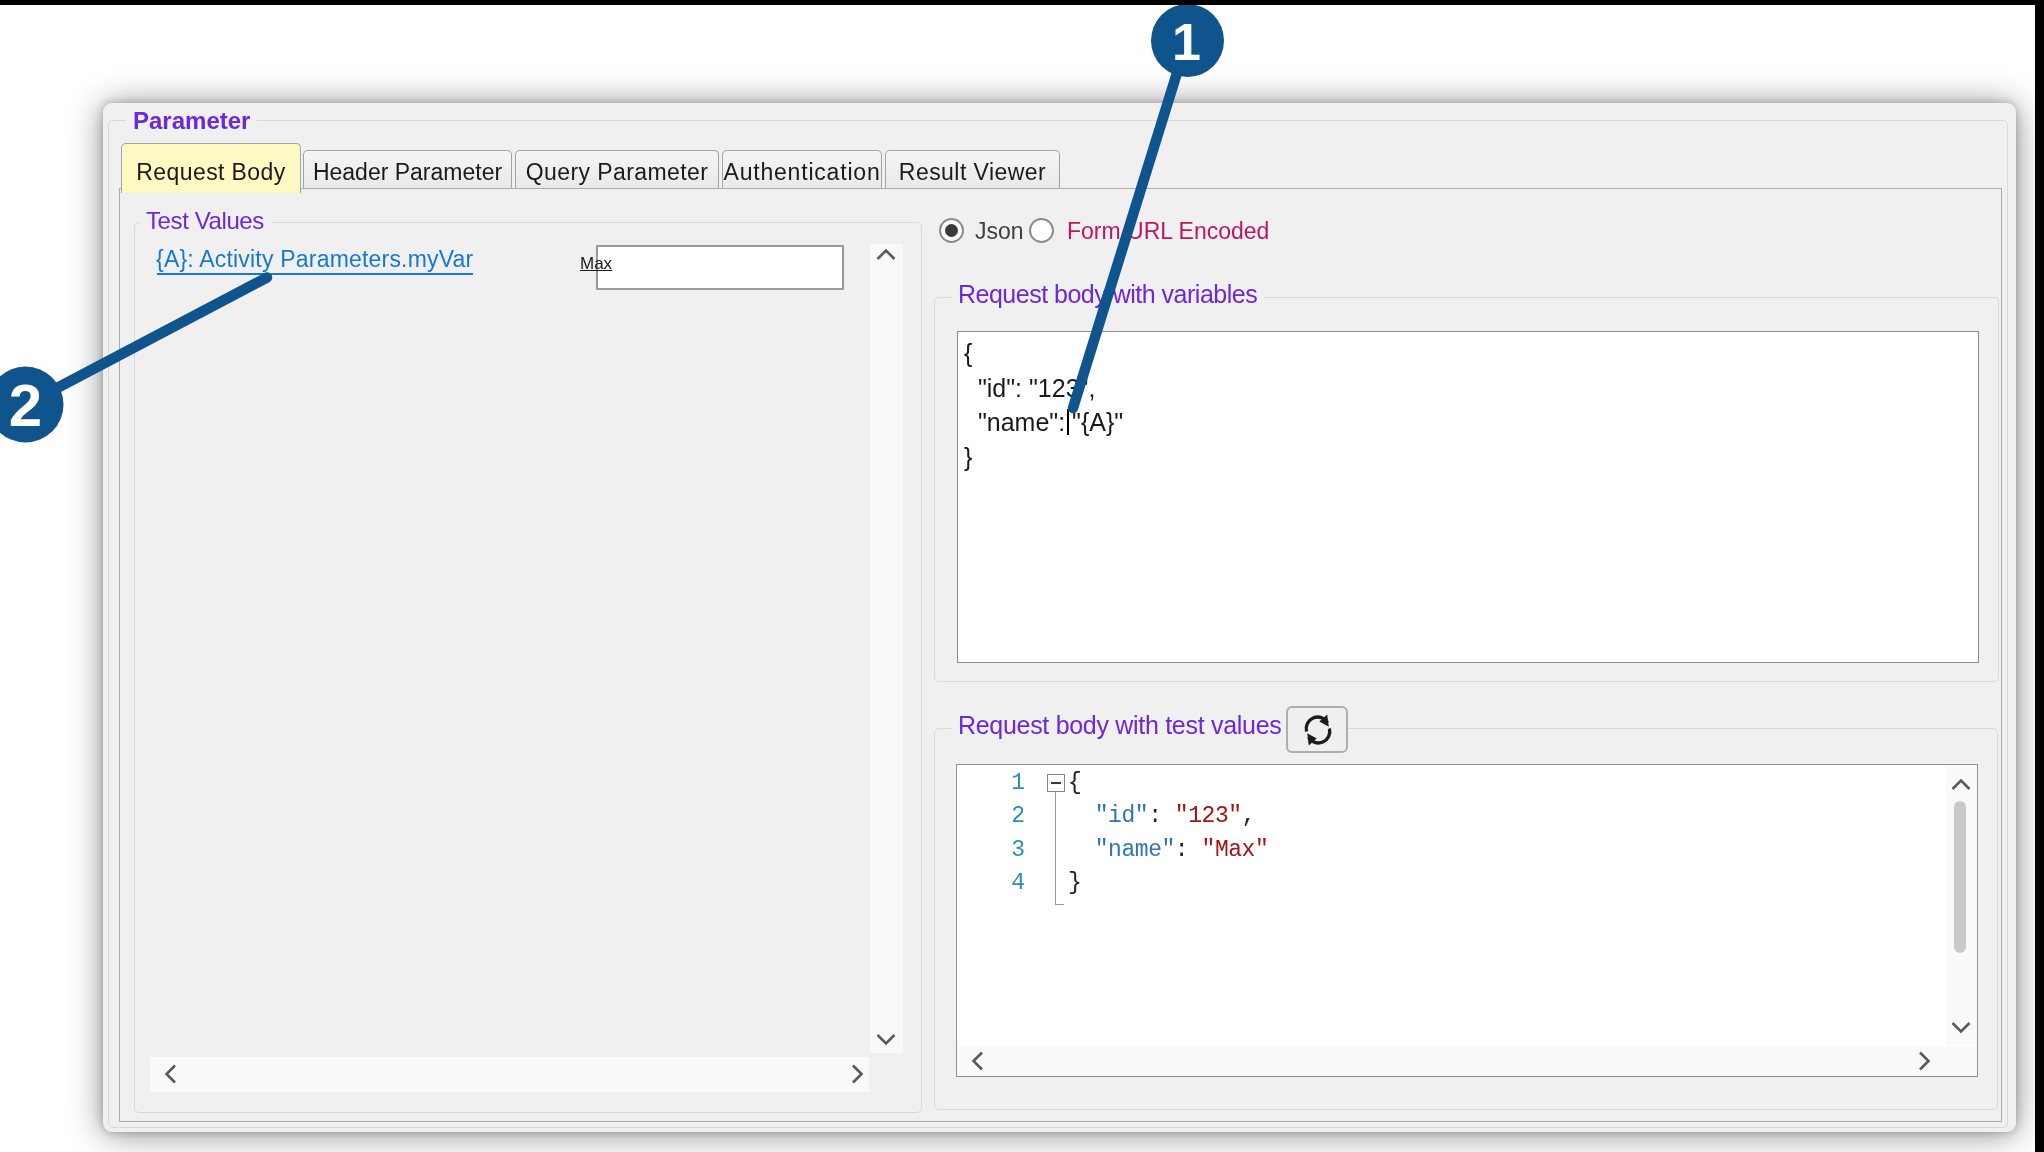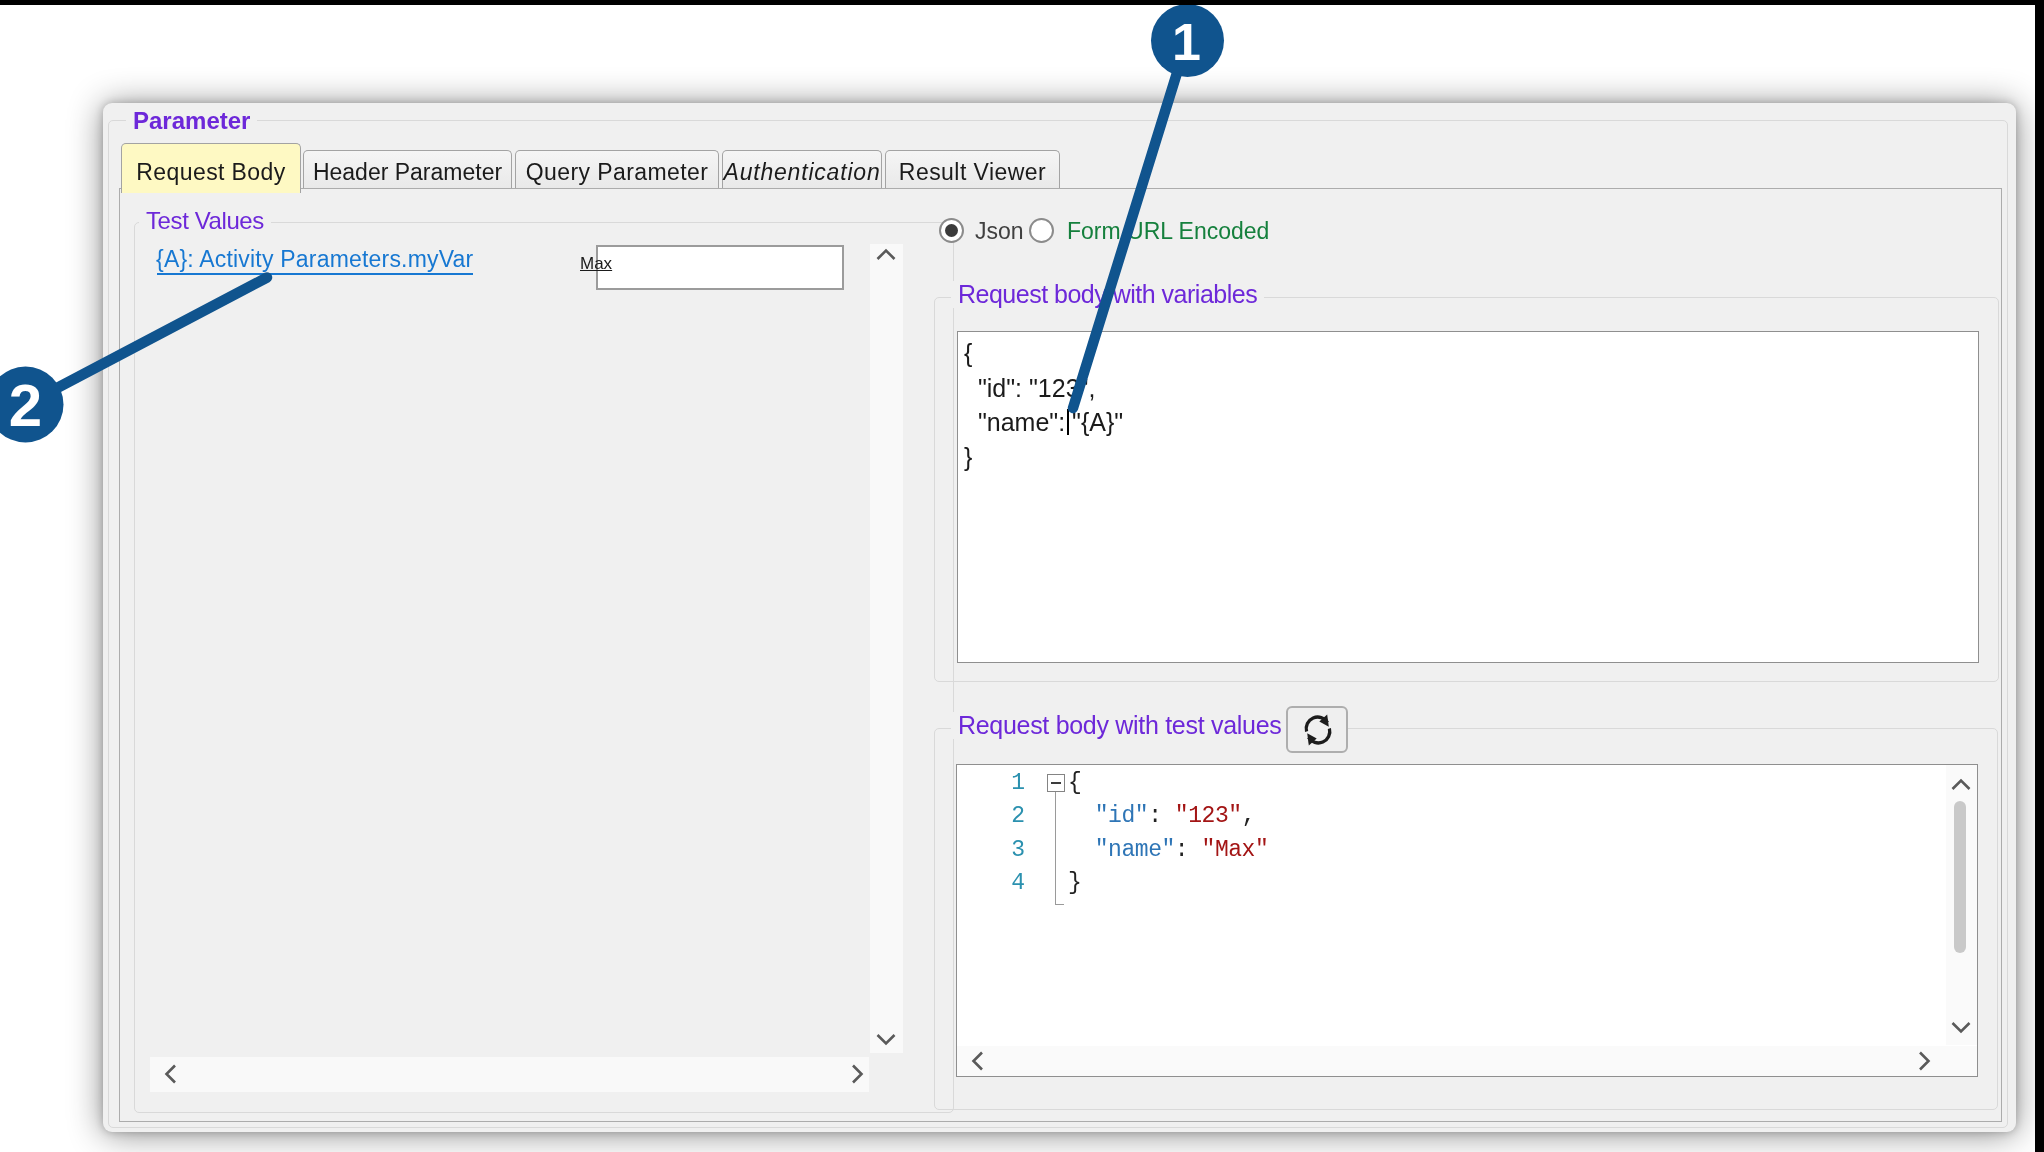--- a/index.html
+++ b/index.html
@@ -39,26 +39,26 @@
 <div class="rightbar"></div>
 
 <div class="panel">
   <div class="gb" id="fsParam">
      <span class="lg">Parameter</span>
   </div>
 
   <div class="tab active" style="left:18px;width:180px;letter-spacing:0.4px;">Request Body</div>
   <div class="tab inactive" style="left:200px;width:209px;">Header Parameter</div>
   <div class="tab inactive" style="left:412px;width:204px;letter-spacing:0.4px;">Query Parameter</div>
-  <div class="tab inactive" style="left:619px;width:160px;letter-spacing:0.8px;font-style:italic;">Authentication</div>
+  <div class="tab inactive" style="left:619px;width:160px;letter-spacing:0.8px;">Authentication</div>
   <div class="tab inactive" style="left:764px;width:175px;letter-spacing:0.45px;margin-left:18px;">Result Viewer</div>
   <div id="page"></div>
 </div>
 
-<div class="gb" style="left:134px;top:222px;width:786px;height:889px;z-index:4;padding-left:32px;">
+<div class="gb" style="left:134px;top:222px;width:786px;height:889px;z-index:4;">
   <span class="lg" style="left:4px;top:-16px;letter-spacing:-0.4px;">Test Values</span>
 </div>
 <div class="txt" style="left:156px;top:246px;font-size:23px;letter-spacing:0.2px;color:#1778d2;z-index:5;">{A}: Activity Parameters.myVar</div>
 <div class="abs" style="left:157px;top:272.5px;width:316px;height:2px;background:#1778d2;z-index:5;"></div>
 <div class="abs" style="left:596px;top:245px;width:248px;height:45px;background:#fff;border:2px solid #9b9b9b;box-sizing:border-box;z-index:5;"></div>
 <div class="txt" style="left:580px;top:254px;font-size:17px;z-index:6;text-decoration:underline;">Max</div>
 
 <div class="sbtrack" style="left:870px;top:244px;width:33px;height:809px;z-index:5;"></div>
 <svg class="chev" style="left:875px;top:247px;z-index:6;" width="22" height="14" viewBox="0 0 22 14">
     <path d="M2.5 12 L11 3.5 L19.5 12" fill="none" stroke="#5a5a5a" stroke-width="2.6"></path>
@@ -72,21 +72,21 @@
   </svg>
 <svg class="chev" style="left:851px;top:1063px;z-index:6;" width="14" height="22" viewBox="0 0 14 22">
     <path d="M2 2.5 L10.5 11 L2 19.5" fill="none" stroke="#5a5a5a" stroke-width="2.6"></path>
   </svg>
 
 <div class="abs" style="left:939px;top:218px;width:25px;height:25px;border:2px solid #8b8b8b;border-radius:50%;background:#fff;box-sizing:border-box;z-index:5;">
   <div style="position:absolute;left:4px;top:4px;width:13px;height:13px;border-radius:50%;background:#3b3b3b;"></div>
 </div>
 <div class="txt" style="left:975px;top:218px;font-size:23px;color:#404040;z-index:5;">Json</div>
 <div class="abs" style="left:1029px;top:218px;width:25px;height:25px;border:2px solid #8b8b8b;border-radius:50%;background:#fff;box-sizing:border-box;z-index:5;"></div>
-<div class="txt" style="left:1067px;top:218px;font-size:23px;color:#15803d;z-index:5;">Form URL Encoded</div>
+<div class="txt" style="left:1067px;top:218px;font-size:23px;color:#be185d;z-index:5;">Form URL Encoded</div>
 
 <div class="gb" style="left:934px;top:297px;width:1063px;height:383px;z-index:4;">
   <span class="lg" style="top:-17px;font-size:25px;letter-spacing:-0.5px;">Request body with variables</span>
 </div>
 <div class="editor" style="left:957px;top:331px;width:1022px;height:332px;z-index:5;"></div>
 <div class="txt" style="left:964px;top:331px;padding-top:5px;font-size:25px;line-height:34.5px;z-index:6;white-space:pre;">{
   "id": "123",
   "name": "{A}"
 }</div>
 <div class="abs" style="left:1067px;top:409px;width:2px;height:26px;background:#000;z-index:7;"></div>

